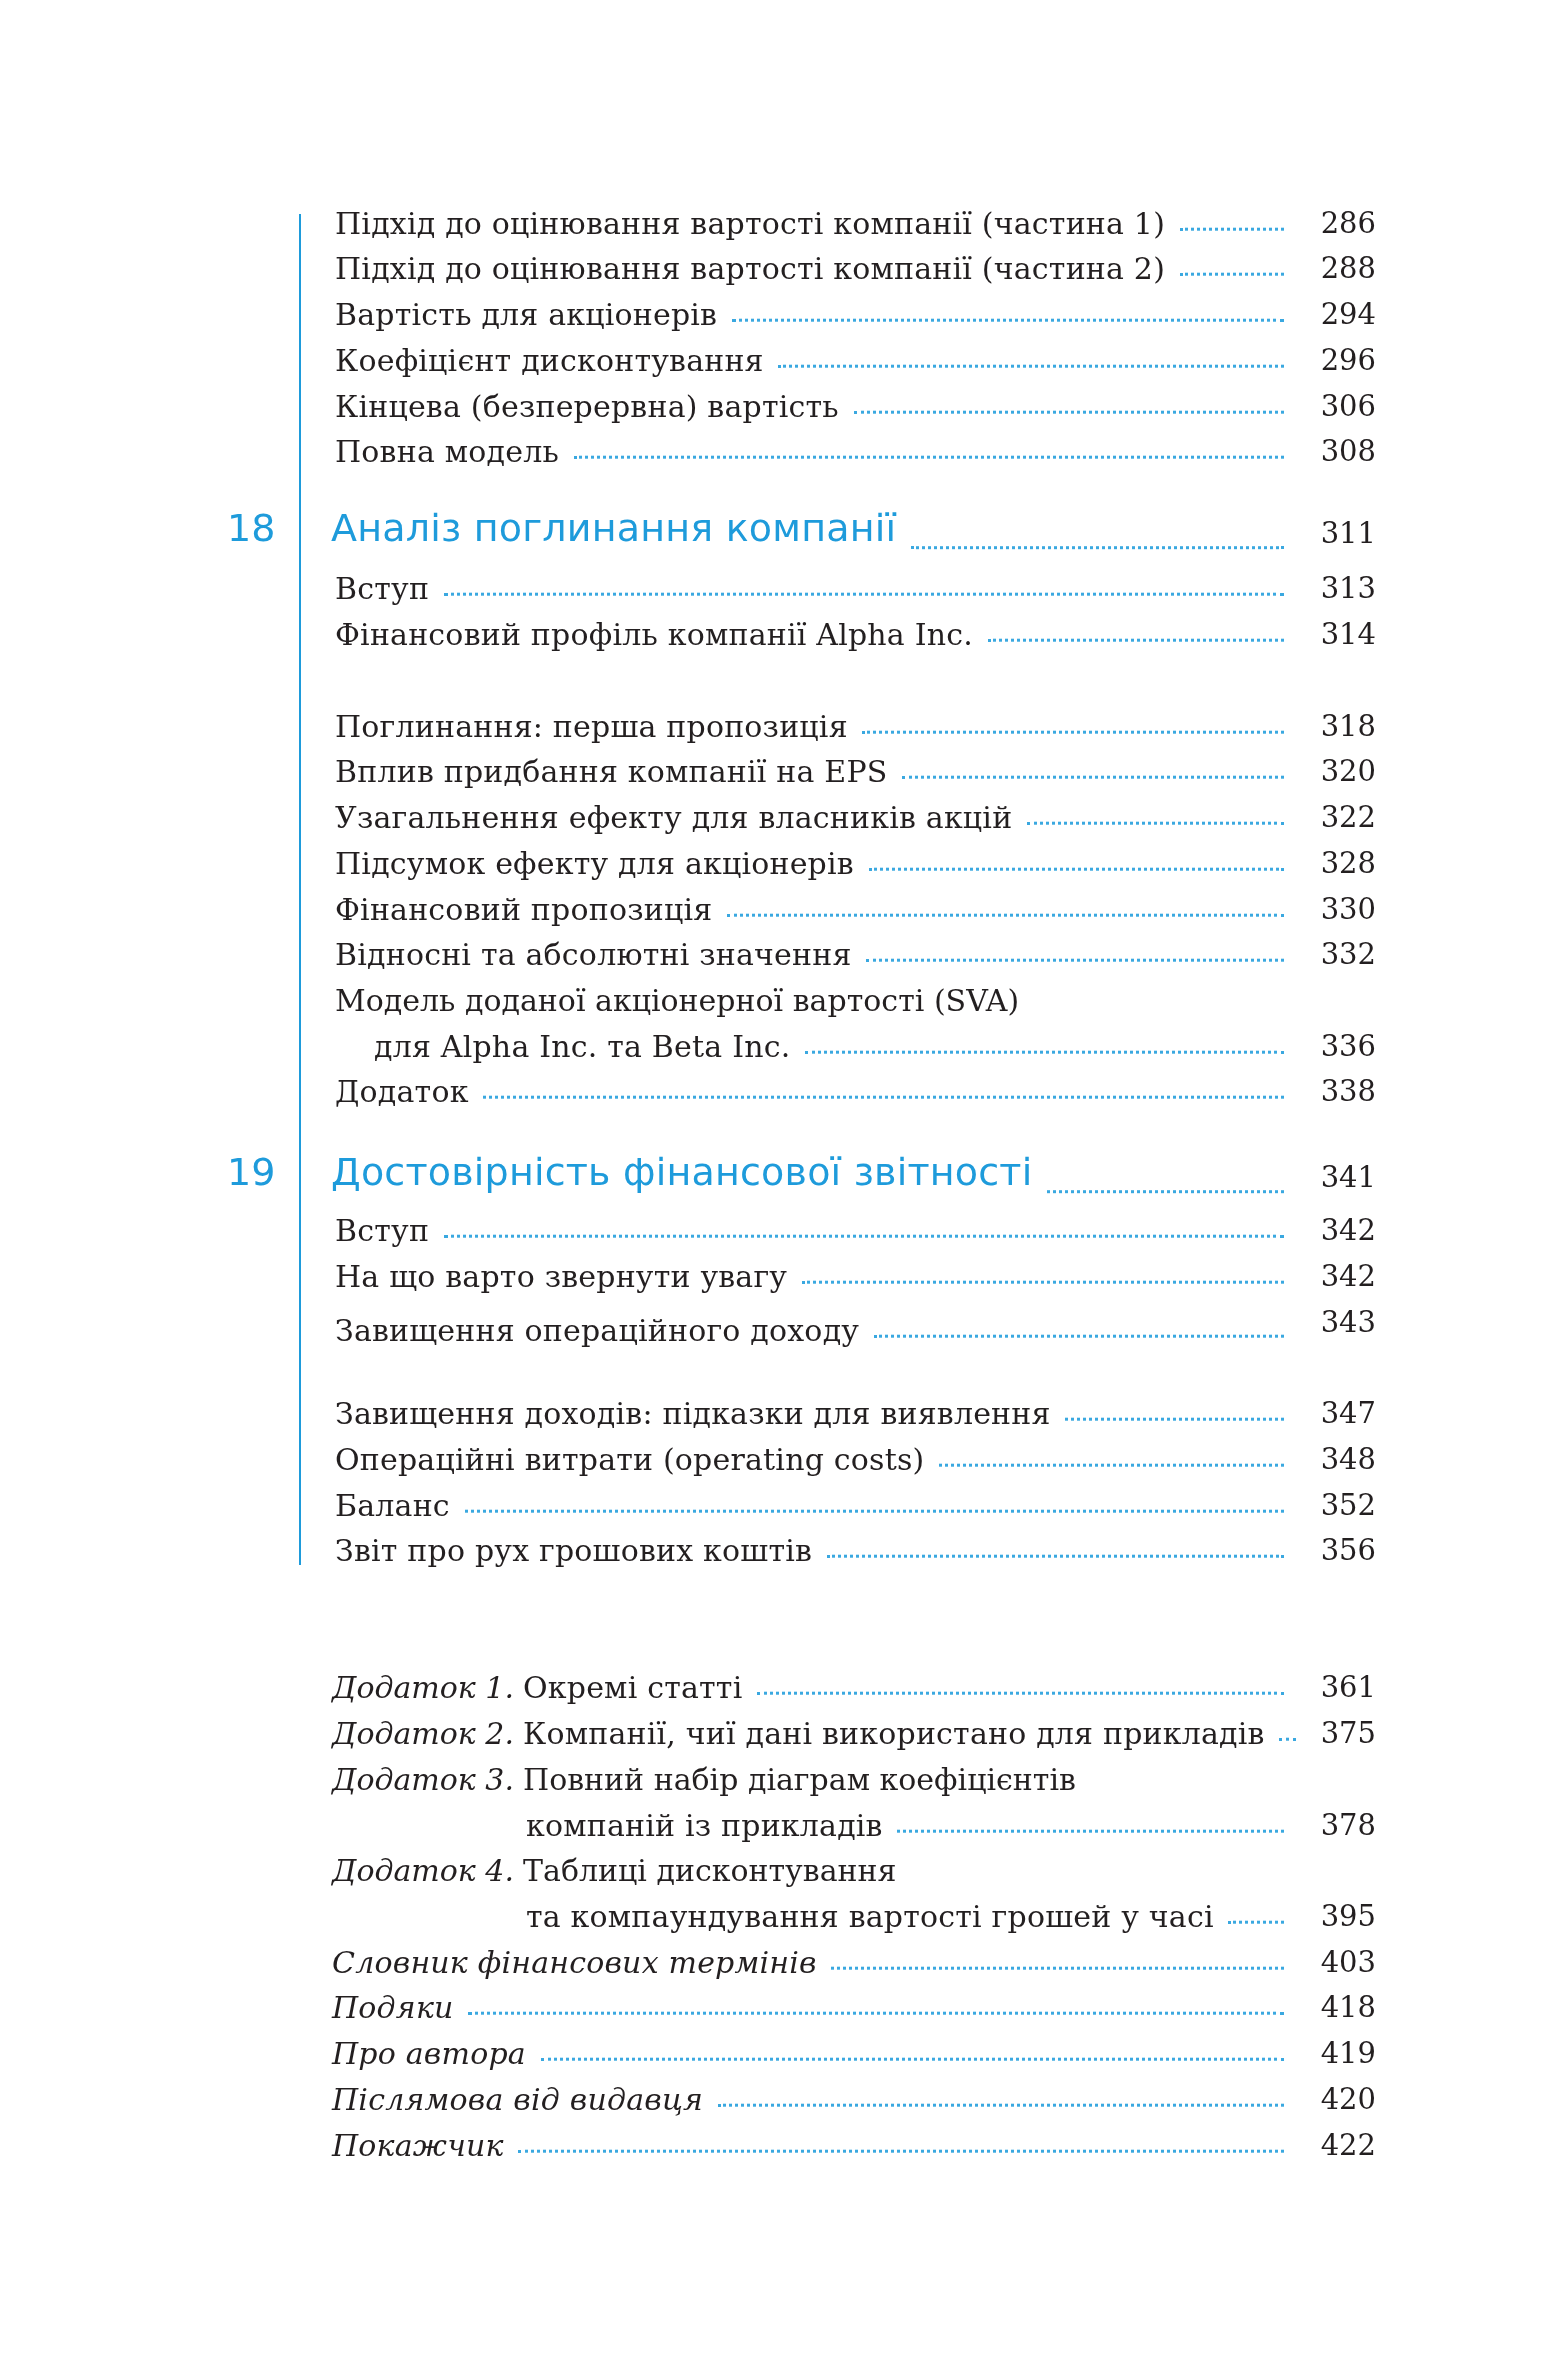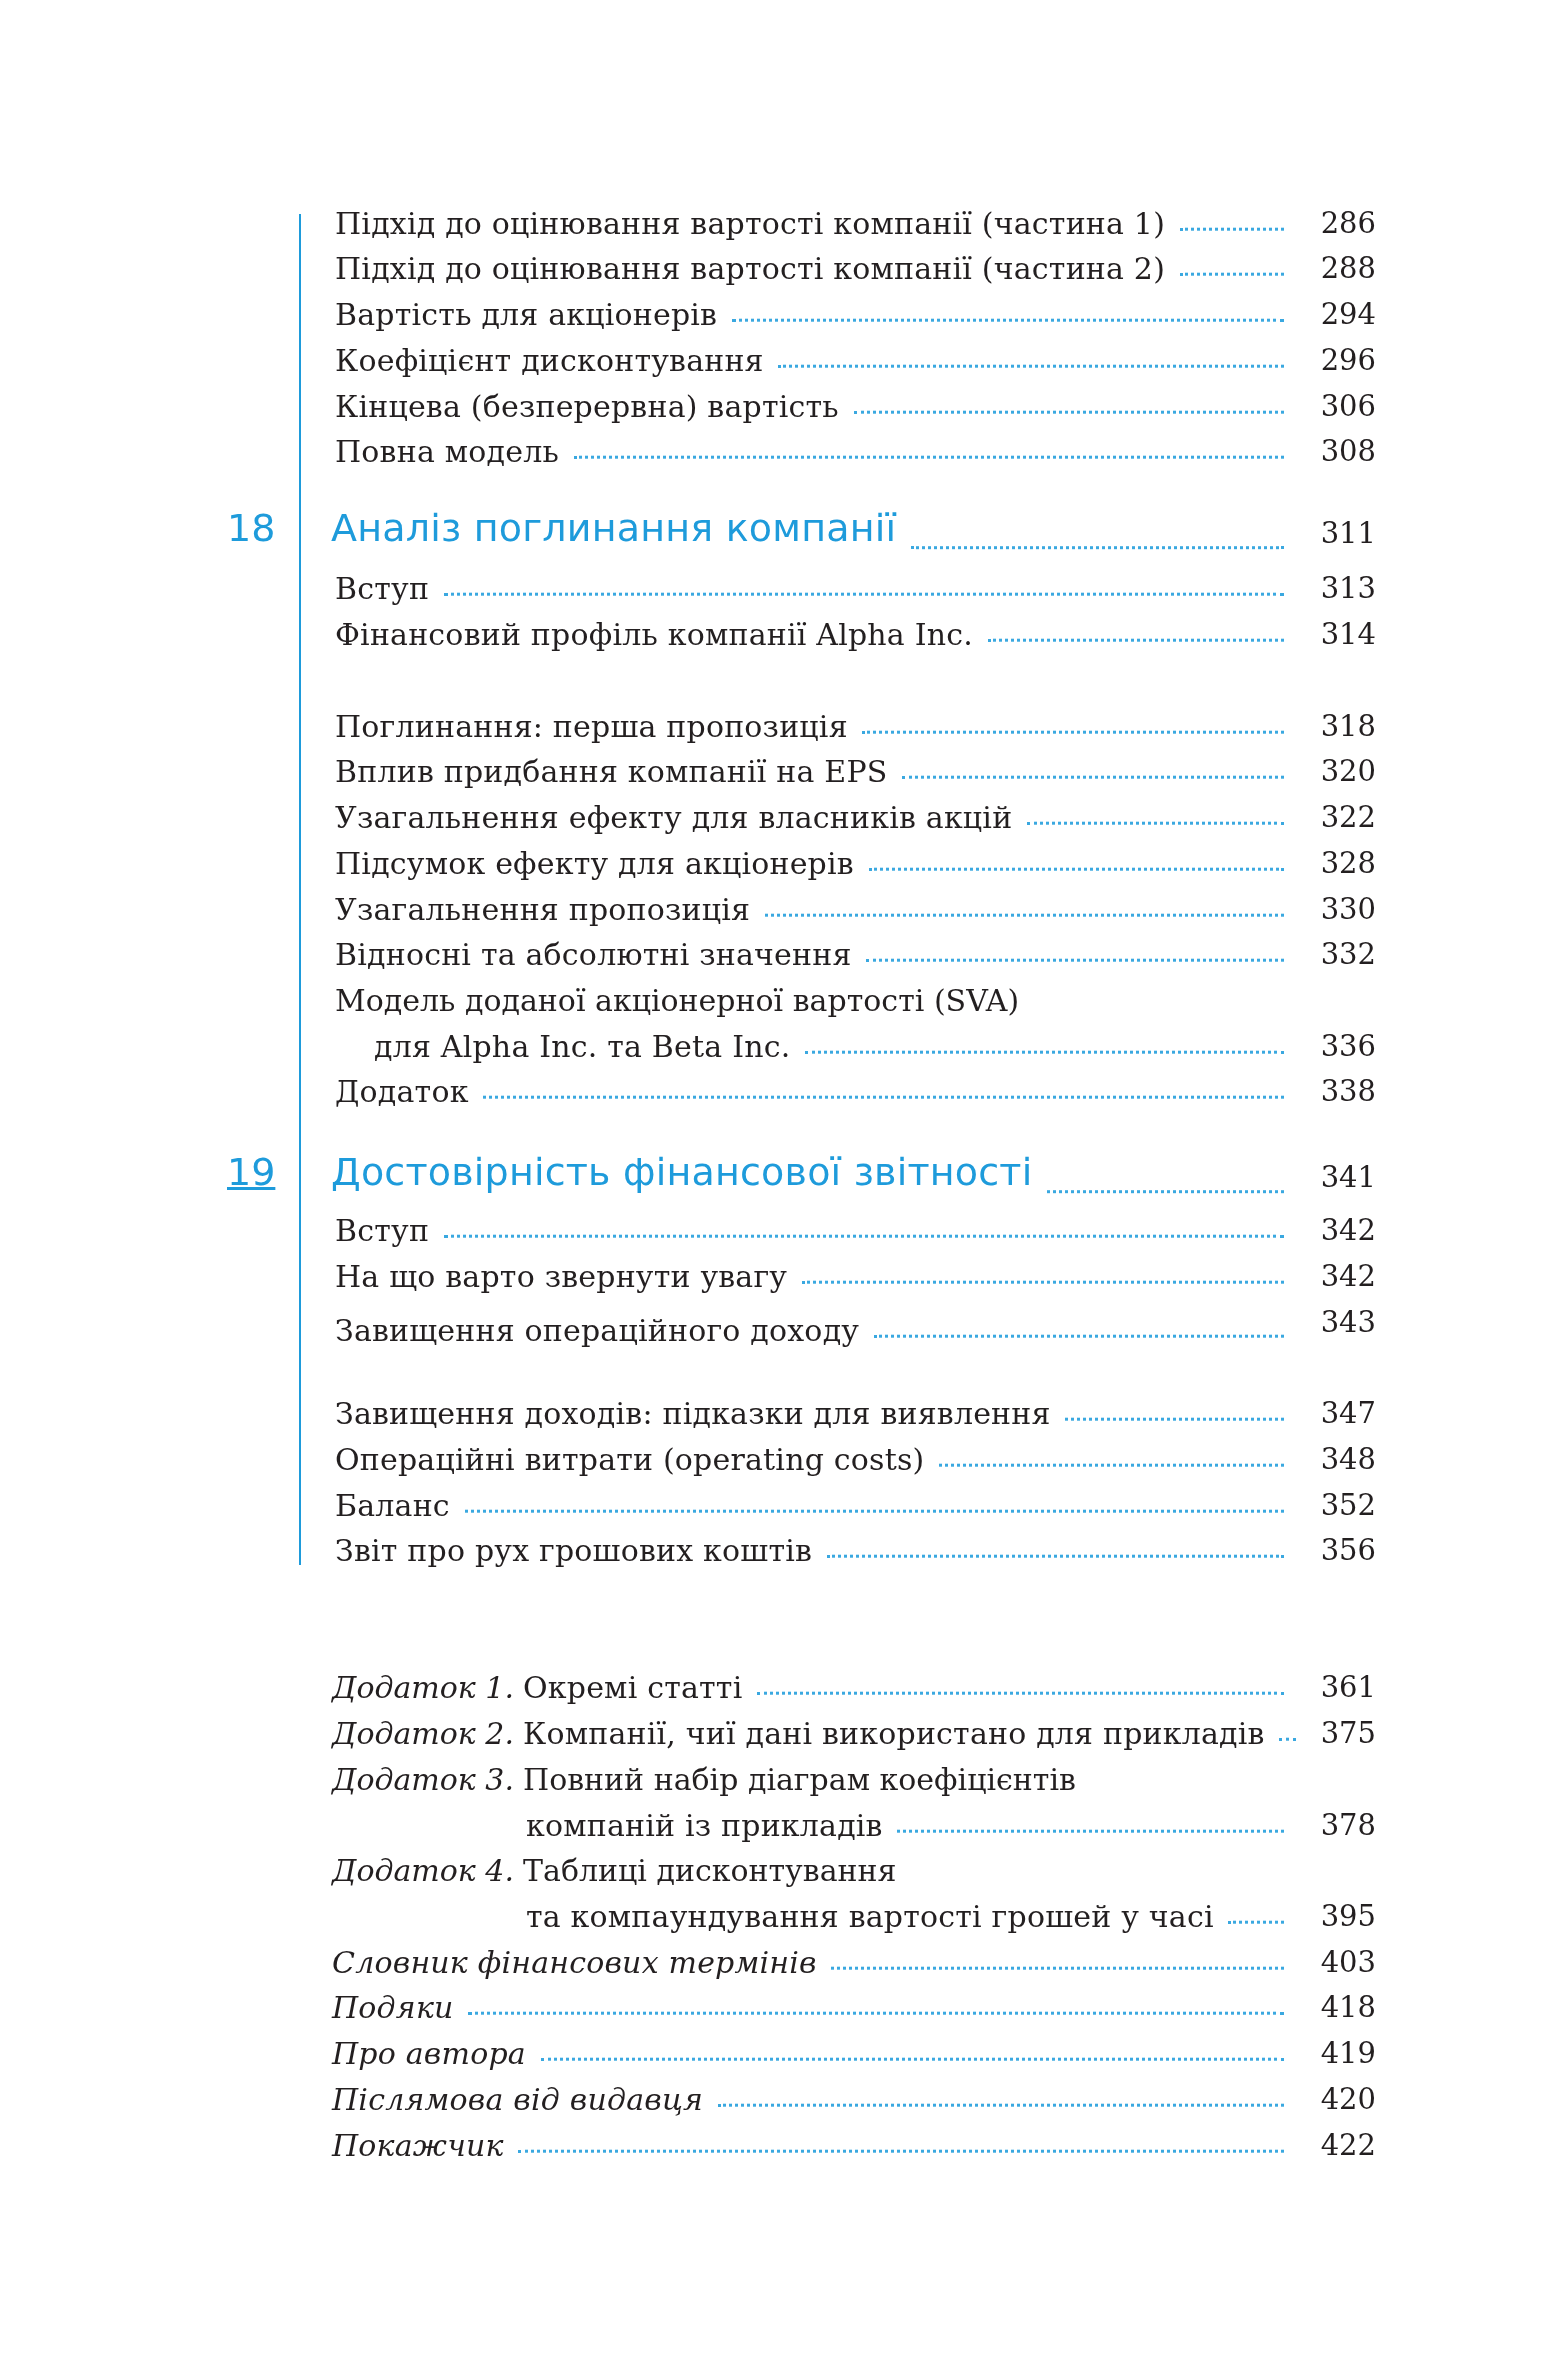--- a/index.html
+++ b/index.html
@@ -118,21 +118,21 @@
   </div>
   <div class="row" style="top:846px;">
     <div class="entry" style="left:335px;right:284px;top:0;">
         <span class="title">Підсумок ефекту для акціонерів</span>
         <span class="leader"></span>
       </div>
     <span class="pnum" style="top:0;">328</span>
   </div>
   <div class="row" style="top:892px;">
     <div class="entry" style="left:335px;right:284px;top:0;">
-        <span class="title">Узагальнення пропозиція</span>
+        <span class="title">Фінансовий пропозиція</span>
         <span class="leader"></span>
       </div>
     <span class="pnum" style="top:0;">330</span>
   </div>
   <div class="row" style="top:937px;">
     <div class="entry" style="left:335px;right:284px;top:0;">
         <span class="title">Відносні та абсолютні значення</span>
         <span class="leader"></span>
       </div>
     <span class="pnum" style="top:0;">332</span>
@@ -147,21 +147,21 @@
   </div>
   <div class="row" style="top:1074px;">
     <div class="entry" style="left:335px;right:284px;top:0;">
         <span class="title">Додаток</span>
         <span class="leader"></span>
       </div>
     <span class="pnum" style="top:0;">338</span>
   </div>
 
   <div class="row" style="top:1150px;height:57px;">
-    <span class="chapnum" style="top:0;text-decoration:underline;">19</span>
+    <span class="chapnum" style="top:0;">19</span>
     <div class="entry" style="left:331px;right:284px;top:0;">
         <span class="title heading">Достовірність фінансової звітності</span>
         <span class="leader low"></span>
       </div>
     <span class="pnum" style="top:9.8px;">341</span>
   </div>
   <div class="row" style="top:1213px;">
     <div class="entry" style="left:335px;right:284px;top:0;">
         <span class="title">Вступ</span>
         <span class="leader"></span>

